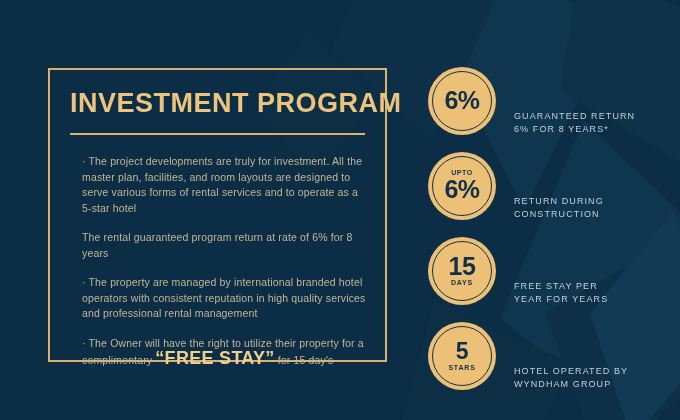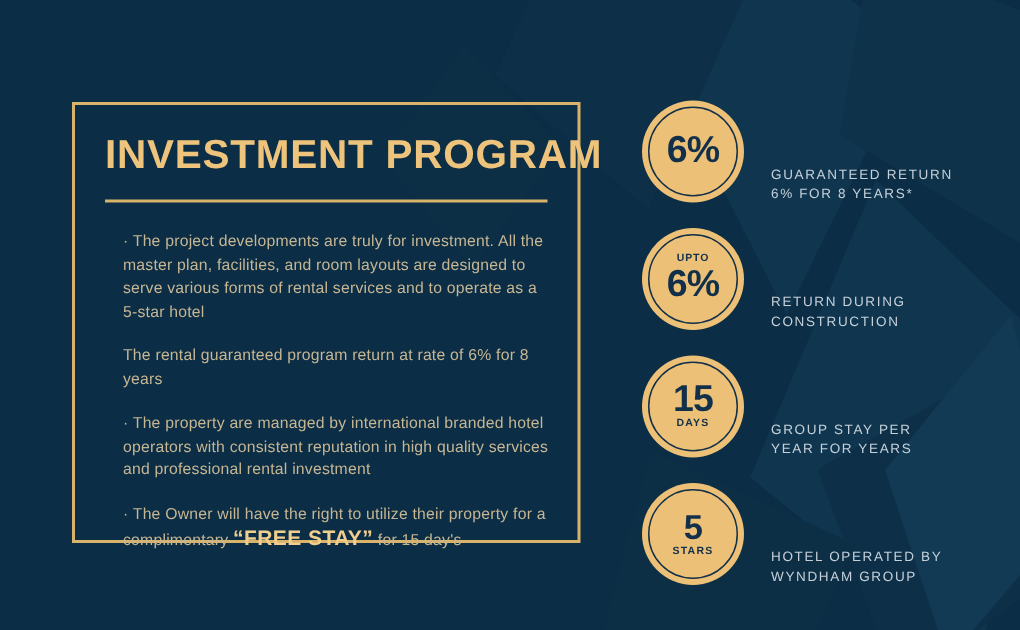--- a/index.html
+++ b/index.html
@@ -76,21 +76,21 @@
     color: #c6b693;
     font-size: 10.5px;
     line-height: 15.5px;
     margin-bottom: 14px;
     letter-spacing: 0.15px;
   }
   .para:last-child { margin-bottom: 0; }
   .freestay {
     color: #f0cf8e;
     font-weight: bold;
-    font-size: 14px;
+    font-size: 18px;
     letter-spacing: 0.3px;
   }
 
   
   #badges {
     position: absolute;
     left: 428px; top: 58px;
     width: 240px;
   }
   .badge-row {
@@ -170,21 +170,21 @@
     <div class="facet f8"></div>
   </div>
 
   <div id="frame">
     <div id="title">INVESTMENT PROGRAM</div>
     <div id="title-divider"></div>
 
     <div id="paras">
       <div class="para">· The project developments are truly for investment. All the master plan, facilities, and room layouts are designed to serve various forms of rental services and to operate as a 5-star hotel</div>
       <div class="para">The rental guaranteed program return at rate of 6% for 8 years</div>
-      <div class="para">· The property are managed by international branded hotel operators with consistent reputation in high quality services and professional rental investment</div>
+      <div class="para">· The property are managed by international branded hotel operators with consistent reputation in high quality services and professional rental management</div>
       <div class="para">
         <span>· The Owner will have the right to utilize their property for a complimentary </span><span class="freestay">“FREE STAY”</span><span> for 15 day's</span>
       </div>
     </div>
   </div>
 
   <div id="badges">
 
     <div class="badge-row">
       <div class="coin">
@@ -210,21 +210,21 @@
       </div>
     </div>
 
     <div class="badge-row">
       <div class="coin">
         <div class="coin-top"></div>
         <div class="coin-main">15</div>
         <div class="coin-bot">DAYS</div>
       </div>
       <div class="badge-label">
-        <div>GROUP STAY PER</div>
+        <div>FREE STAY PER</div>
         <div>YEAR FOR YEARS</div>
       </div>
     </div>
 
     <div class="badge-row">
       <div class="coin">
         <div class="coin-top"></div>
         <div class="coin-main small">5</div>
         <div class="coin-bot">STARS</div>
       </div>

